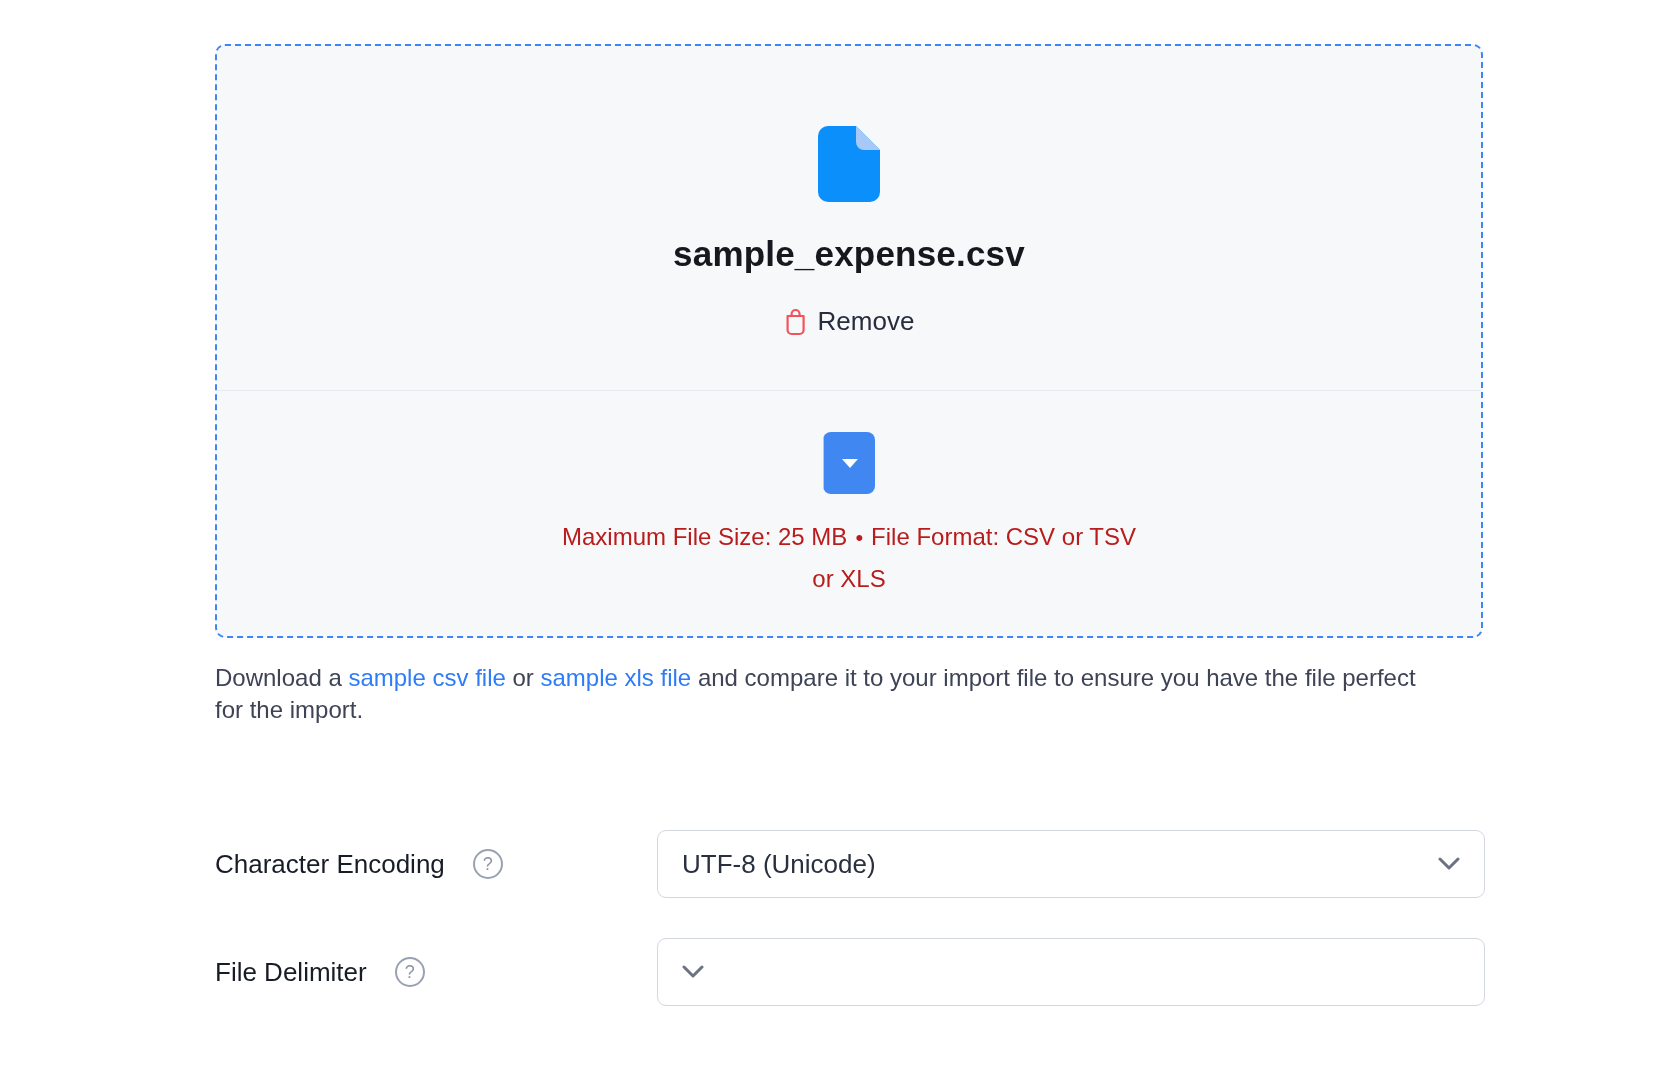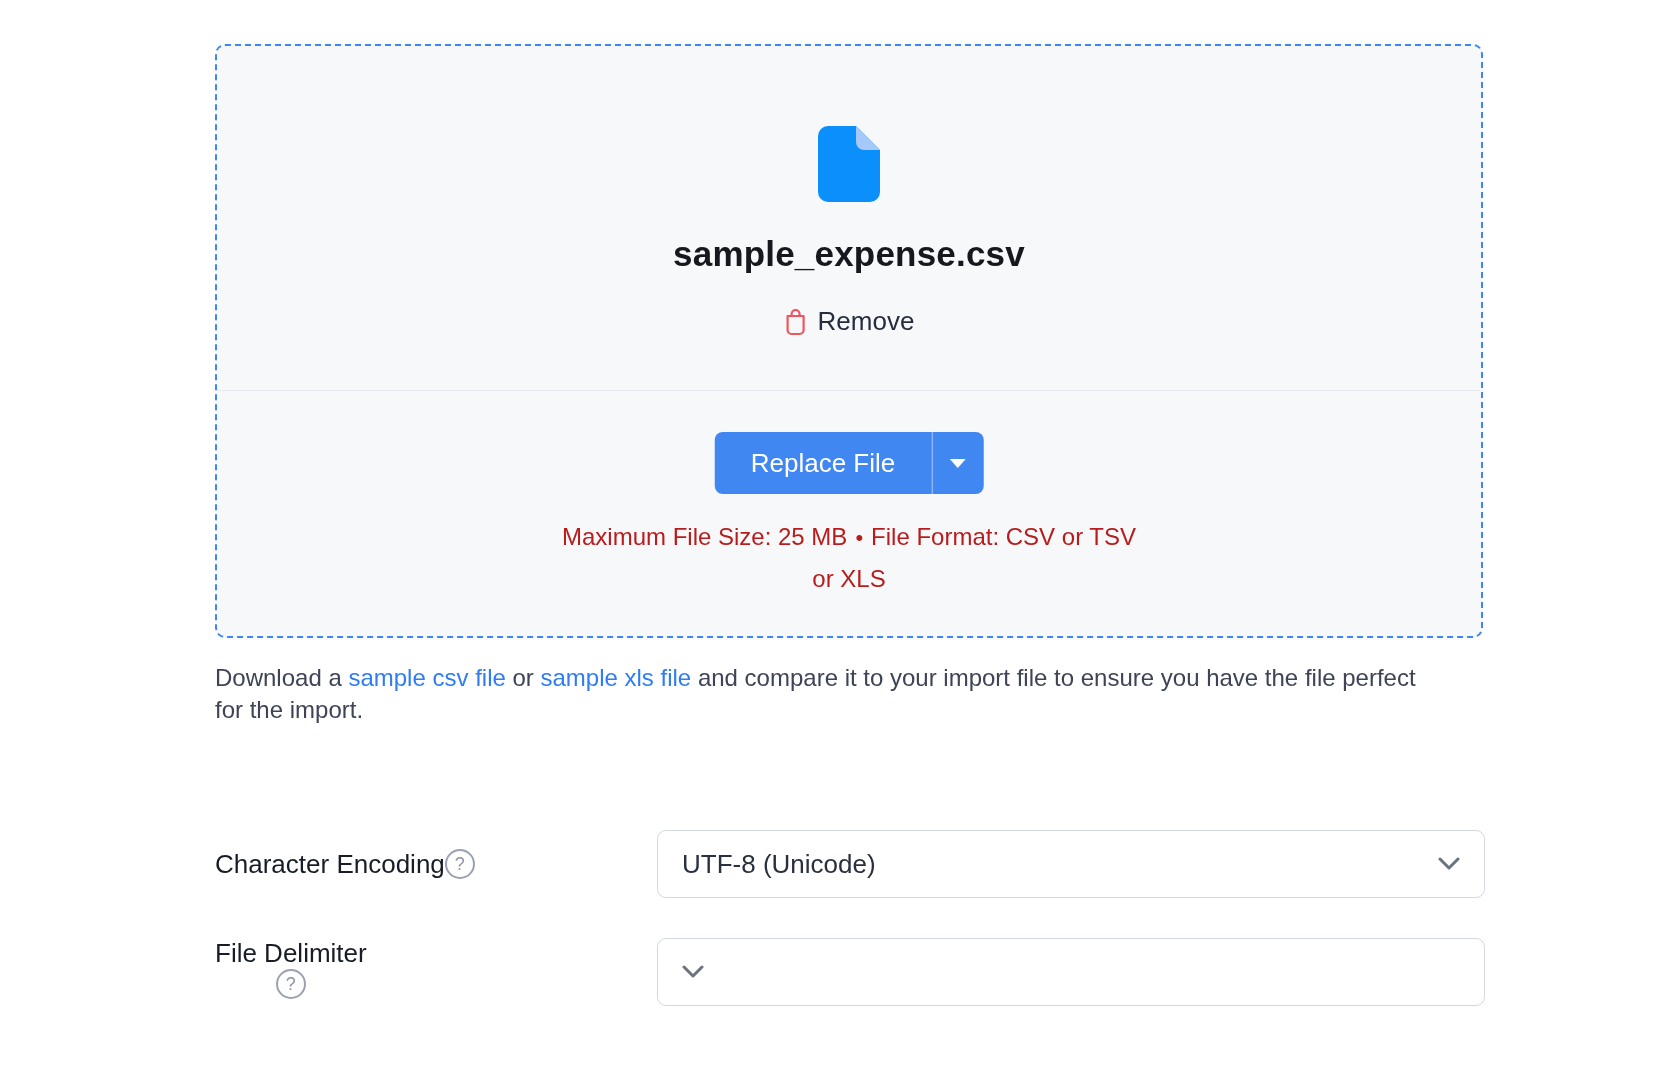--- a/index.html
+++ b/index.html
@@ -50,25 +50,25 @@
 
   
   .desc {
     position: absolute; left: 215px; top: 662px; width: 1210px;
     font-size: 24px; line-height: 32px; color: #3e4456;
   }
   .desc a { color: #2e7cf6; text-decoration: none; cursor: pointer; }
 
   
   .field-label {
-    position: absolute; left: 215px; height: 68px; display: flex; align-items: center; gap: 0;
+    position: absolute; left: 215px; height: 68px; display: flex; align-items: center; gap: 28px;
     font-size: 26px; color: #181c27;
   }
   .row1 .field-label { top: 830px; }
-  .row2 .field-label { top: 938px; flex-direction: column; }
+  .row2 .field-label { top: 938px; }
   .help-circle {
     width: 30px; height: 30px; border: 2px solid #9aa1b2; border-radius: 50%;
     display: inline-flex; align-items: center; justify-content: center;
     font-size: 18px; color: #8b92a3; font-weight: 400; cursor: pointer;
   }
   .select-box {
     position: absolute; left: 657px; width: 828px; height: 68px;
     background: #ffffff; border: 1px solid #d3d7df; border-radius: 9px;
     display: flex; align-items: center; padding: 16px 24px; cursor: pointer;
   }
@@ -97,21 +97,20 @@
       <svg width="24" height="28" viewBox="0 0 24 28" fill="none" stroke="#f0545c" stroke-width="2.2" stroke-linecap="round" stroke-linejoin="round" xmlns="http://www.w3.org/2000/svg">
         <path d="M4 8h16v14a4 4 0 0 1-4 4H8a4 4 0 0 1-4-4z"></path>
         <path d="M8 8V6a4 4 0 0 1 8 0v2"></path>
       </svg>
       <span>Remove</span>
     </div>
 
     <div class="dz-divider"></div>
 
     <div class="split-button">
-      <button class="main">Replace File</button>
       <button class="caret-btn">
         <span class="tri"></span>
       </button>
     </div>
 
     <div class="hint">
       <span>Maximum File Size: 25 MB</span><span class="bullet">•</span><span>File Format: CSV or TSV or XLS</span>
     </div>
   </div>
 

